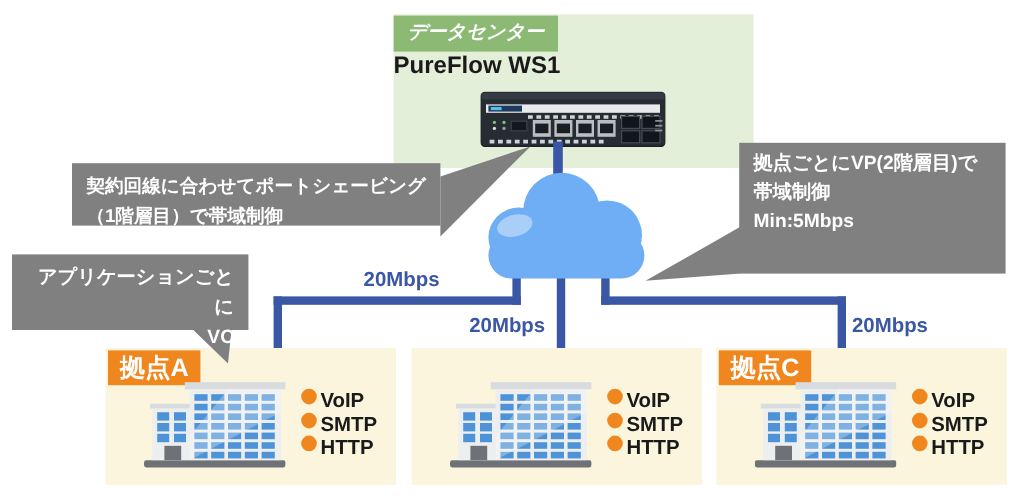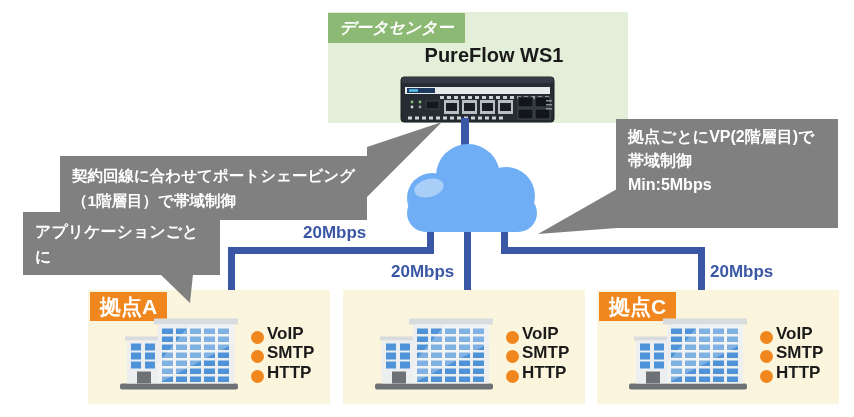--- a/index.html
+++ b/index.html
@@ -4,56 +4,56 @@
 <style>
   :root{
     --green-panel:#E3EFD9; --green-label:#8CBA74; --gray:#808080;
     --cream:#FAF5DC; --orange:#F0871E; --blue:#3A57A5; --cloud:#6FAEF5;
     --cloud-hi:#A9CEF8; --ink:#1A1A1A;
   }
   html,body{margin:0;padding:0;background:#fff;}
   .stage{position:relative;width:854px;height:417px;background:#fff;overflow:hidden;
          font-family:"Liberation Sans","DejaVu Sans",sans-serif;}
   
-  .dc-panel{position:absolute;left:328px;top:12px;width:300px;height:111px;background:var(--green-panel);}
+  .dc-panel{position:absolute;left:328px;top:12px;width:300px;height:128px;background:var(--green-panel);}
   .dc-label{position:absolute;left:0;top:1px;width:137px;height:30px;background:var(--green-label);
             color:#fff;font-weight:bold;font-style:italic;font-size:16px;line-height:30px;text-align:center;}
-  .device-name{position:absolute;left:16px;top:32px;width:100%;text-align:center;color:var(--ink);
+  .device-name{position:absolute;left:0;top:32px;width:100%;color:var(--ink);
                font-weight:bold;font-size:20px;}
   .device-svg{position:absolute;left:72px;top:64px;width:155px;height:48px;}
   
   .trunk{position:absolute;left:461px;top:118px;width:8px;height:36px;background:var(--blue);z-index:2;}
   .cloud-svg{position:absolute;left:402px;top:142px;width:140px;height:92px;z-index:4;}
   .wan-bw{position:absolute;left:486px;top:132px;color:var(--blue);font-weight:bold;font-size:25px;z-index:5;}
   
   .link{position:absolute;background:var(--blue);z-index:2;}
   .la1{left:427px;top:220px;width:7px;height:34px;}
   .la2{left:228px;top:247px;width:206px;height:7px;}
   .la3{left:228px;top:247px;width:7px;height:45px;}
   .lb1{left:464px;top:224px;width:7px;height:68px;}
   .lc1{left:501px;top:220px;width:7px;height:34px;}
   .lc2{left:501px;top:247px;width:204px;height:7px;}
   .lc3{left:698px;top:247px;width:7px;height:44px;}
   .link-label{position:absolute;color:var(--blue);font-weight:bold;font-size:17px;z-index:5;}
   .lbl-a{left:303px;top:223px;} .lbl-b{left:391px;top:262px;} .lbl-c{left:710px;top:262px;}
   
   .callout{position:absolute;background:var(--gray);color:#fff;font-weight:bold;z-index:7;
            font-size:16px;line-height:25px;padding:7px 12px;box-sizing:border-box;}
-  .co1{left:60px;top:156px;width:307px;height:64px;font-size:15.5px;}
-  .co2{left:23px;top:212px;width:197px;height:63px;}
+  .co1{left:60px;top:136px;width:307px;height:52px;font-size:15.5px;}
+  .co2{left:10px;top:212px;width:197px;height:63px;text-align:right;}
   .co3{left:616px;top:119px;width:222px;height:109px;line-height:24px;padding-top:6px;}
   .tails{position:absolute;left:0;top:0;width:854px;height:417px;z-index:6;pointer-events:none;}
   
   .card{position:absolute;top:290px;width:242px;height:114px;background:var(--cream);z-index:3;}
   .card-a{left:88px;} .card-b{left:343px;} .card-c{left:597px;}
   .branch-label{position:absolute;left:2px;top:2px;height:29px;padding:0 10px;background:var(--orange);
                 color:#fff;font-weight:bold;font-size:21px;line-height:29px;}
   .building{position:absolute;left:32px;top:28px;width:118px;height:72px;}
   .svc-list{position:absolute;left:163px;top:34px;}
-  .svc{display:flex;align-items:flex-end;height:19.5px;}
+  .svc{display:flex;align-items:flex-start;height:19.5px;}
   .dot{width:13px;height:13px;border-radius:50%;background:var(--orange);margin-right:3px;flex:0 0 13px;}
   .svc span.txt{color:var(--ink);font-weight:bold;font-size:17px;}
 </style>
 </head>
 <body>
 
 <div class="stage">
 
   <section class="dc-panel">
     <div class="dc-label">データセンター</div>
@@ -125,20 +125,21 @@
     <polygon points="160,274 193,274 190,303" fill="var(--gray)"></polygon>
     <polygon points="538,234 617,189 617,228" fill="var(--gray)"></polygon>
   </svg>
 
   <div class="callout co1">
     <div>契約回線に合わせてポートシェービング</div>
     <div>（1階層目）で帯域制御</div>
   </div>
   <div class="callout co2">
     <div>アプリケーションごとに</div>
+    <div>VC</div>
   </div>
   <div class="callout co3">
     <div>拠点ごとにVP(2階層目)で</div>
     <div>帯域制御</div>
     <div>Min:5Mbps</div>
   </div>
 
   <div class="card card-a">
     <div class="branch-label">拠点A</div>
     <svg class="building" viewBox="0 0 118 71">

